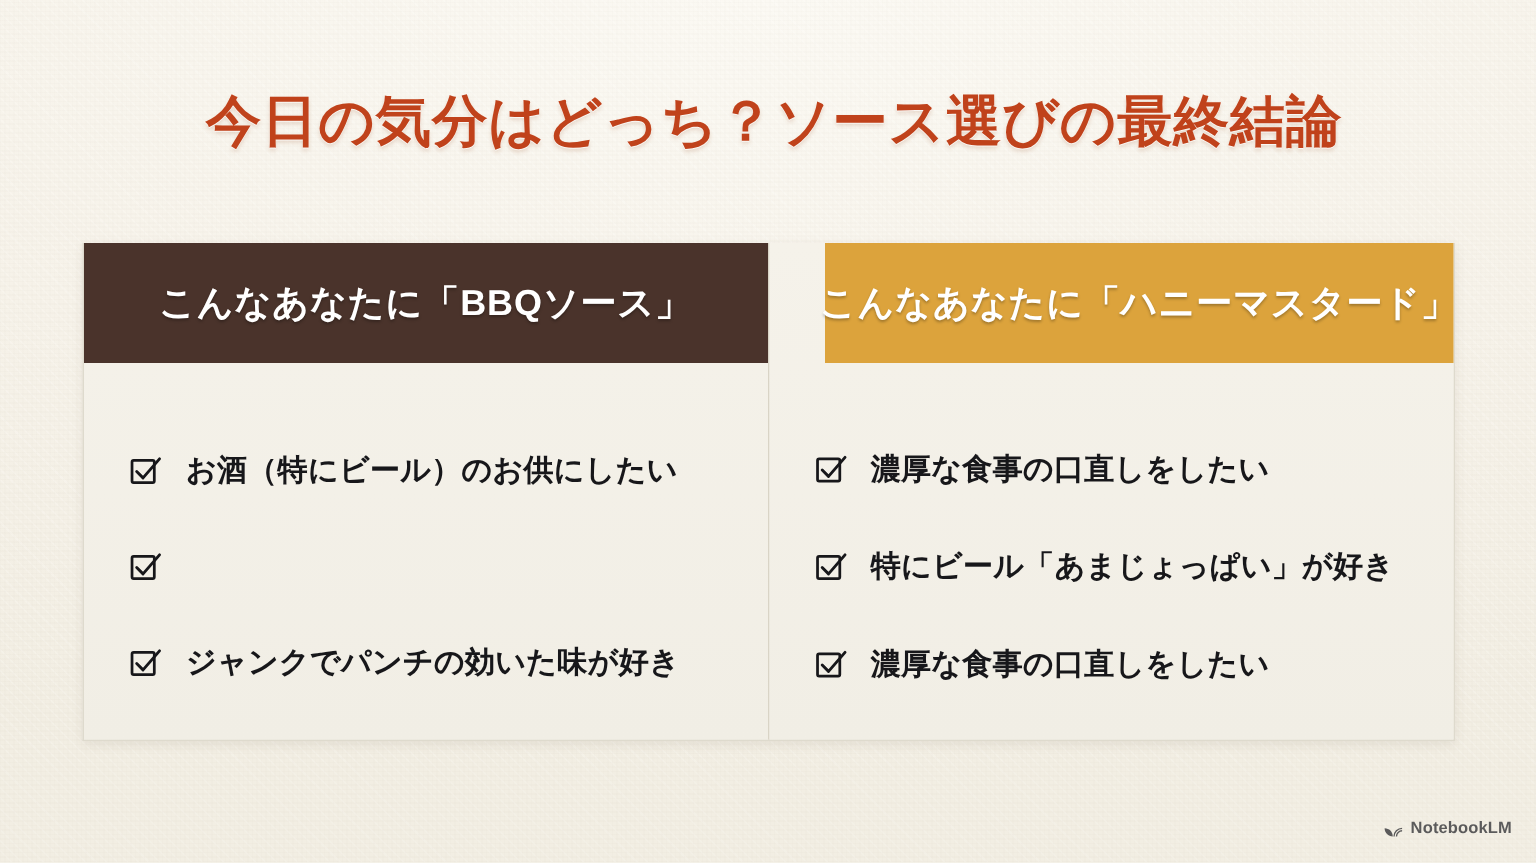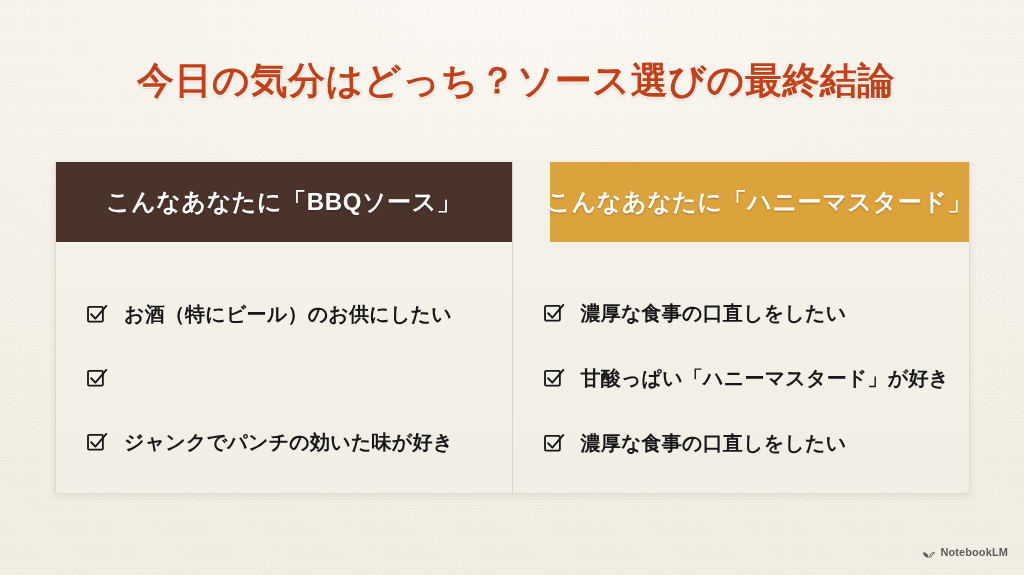--- a/index.html
+++ b/index.html
@@ -218,21 +218,21 @@
           <span class="check-label">濃厚な食事の口直しをしたい</span>
         </div>
 
         <div class="check-row">
           <span class="check-icon">
             <svg class="check-icon" viewBox="0 0 24 24" xmlns="http://www.w3.org/2000/svg">
               <rect x="2.2" y="4.2" width="16.2" height="16.2" rx="1.2" fill="none" stroke="#17171a" stroke-width="2"></rect>
               <path d="M5.6 12.3 L10.2 17.0 L22.2 3.2" fill="none" stroke="#17171a" stroke-width="2.1" stroke-linecap="round" stroke-linejoin="round"></path>
             </svg>
           </span>
-          <span class="check-label">甘酸っぱい「ハニーマスタード」が好き</span>
+          <span class="check-label">特にビール「あまじょっぱい」が好き</span>
         </div>
 
         <div class="check-row">
           <span class="check-icon">
             <svg class="check-icon" viewBox="0 0 24 24" xmlns="http://www.w3.org/2000/svg">
               <rect x="2.2" y="4.2" width="16.2" height="16.2" rx="1.2" fill="none" stroke="#17171a" stroke-width="2"></rect>
               <path d="M5.6 12.3 L10.2 17.0 L22.2 3.2" fill="none" stroke="#17171a" stroke-width="2.1" stroke-linecap="round" stroke-linejoin="round"></path>
             </svg>
           </span>
           <span class="check-label">濃厚な食事の口直しをしたい</span>

